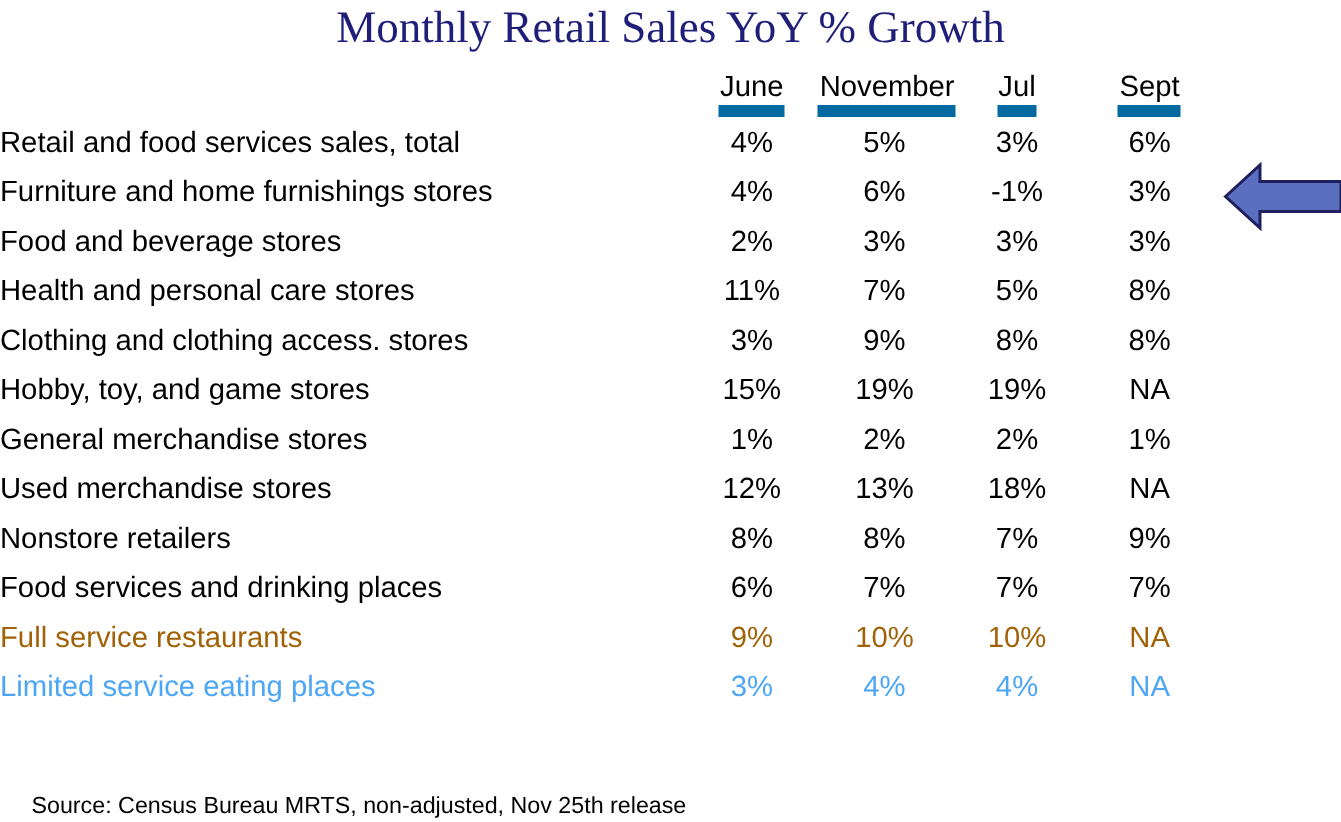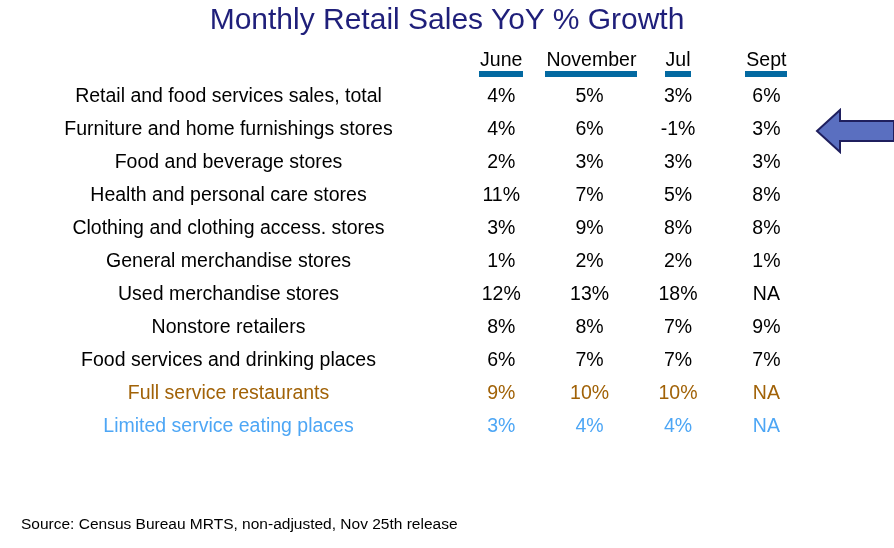--- a/index.html
+++ b/index.html
@@ -23,20 +23,21 @@
     top: 1px;
     left: 0;
     width: 894px;
     text-align: center;
     font-size: 30px;
     line-height: 36px;
     font-weight: 400;
     color: #1f1f7a;
     letter-spacing: 0px;
     white-space: nowrap;
+    font-family: Liberation Serif, serif;
   }
 
   
   #sales-table {
     position: absolute;
     top: 47px;
     left: 0;
     width: 894px;
     border-collapse: collapse;
     table-layout: fixed;
@@ -56,30 +57,30 @@
   
   thead tr { height: 31px; }
   thead th.col-head {
     text-align: center;
     font-size: 19.5px;
     color: #000000;
     padding-bottom: 1px;
   }
   thead th.col-head span.hdr-txt {
     display: inline-block;
-    border-bottom: 6px solid #0369a1;
+    border-bottom: 8px solid #0369a1;
     padding: 0 1px 1px 1px;
     line-height: 22px;
   }
   thead th.spacer-head { }
 
   
   tbody tr { height: 33px; }
   td.row-label {
-    text-align: center;
+    text-align: left;
     padding-left: 21px;
     white-space: nowrap;
     line-height: 24px;
   }
   td.row-label.indent-sm { padding-left: 27px; }
   td.row-label.indent-lg { padding-left: 41px; }
 
   td.val {
     text-align: center;
     white-space: nowrap;
@@ -99,21 +100,21 @@
     top: 108px;
     width: 79px;
     height: 46px;
     pointer-events: none;
   }
 
   
   #source-note {
     position: absolute;
     left: 21px;
-    top: 514px;
+    top: 528px;
     font-size: 15.5px;
     line-height: 20px;
     color: #000000;
     white-space: nowrap;
   }
 </style>
 </head>
 <body>
 
 <div id="slide-title">Monthly Retail Sales YoY % Growth</div>
@@ -186,20 +187,28 @@
 
     <tr>
       <td class="row-label clr-black">Clothing and clothing access. stores</td>
       <td class="val clr-black">3%</td>
       <td class="val clr-black">9%</td>
       <td class="val clr-black">8%</td>
       <td class="val clr-black">8%</td>
       <td class="tail"></td>
     </tr>
 
+    <tr>
+      <td class="row-label clr-black">Hobby, toy, and game stores</td>
+      <td class="val clr-black">15%</td>
+      <td class="val clr-black">19%</td>
+      <td class="val clr-black">19%</td>
+      <td class="val clr-black">NA</td>
+      <td class="tail"></td>
+    </tr>
 
     <tr>
       <td class="row-label clr-black">General merchandise stores</td>
       <td class="val clr-black">1%</td>
       <td class="val clr-black">2%</td>
       <td class="val clr-black">2%</td>
       <td class="val clr-black">1%</td>
       <td class="tail"></td>
     </tr>
 

